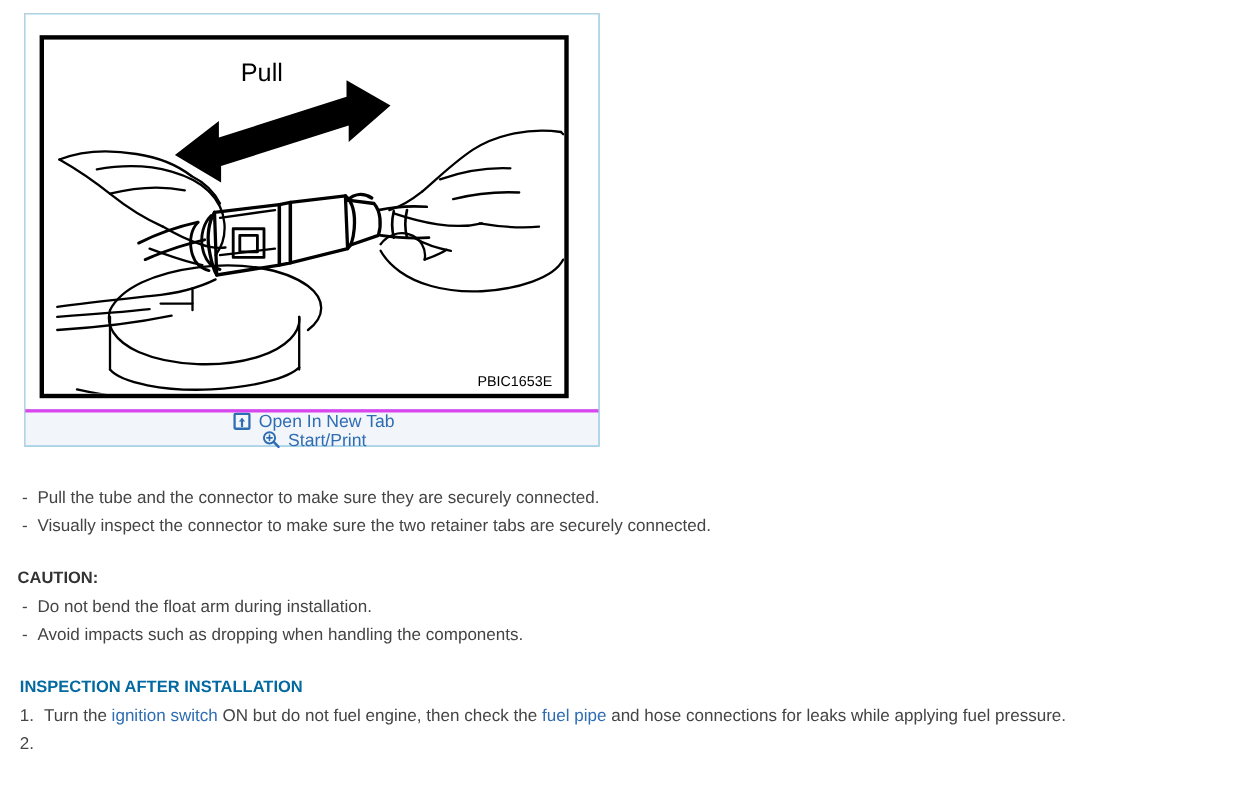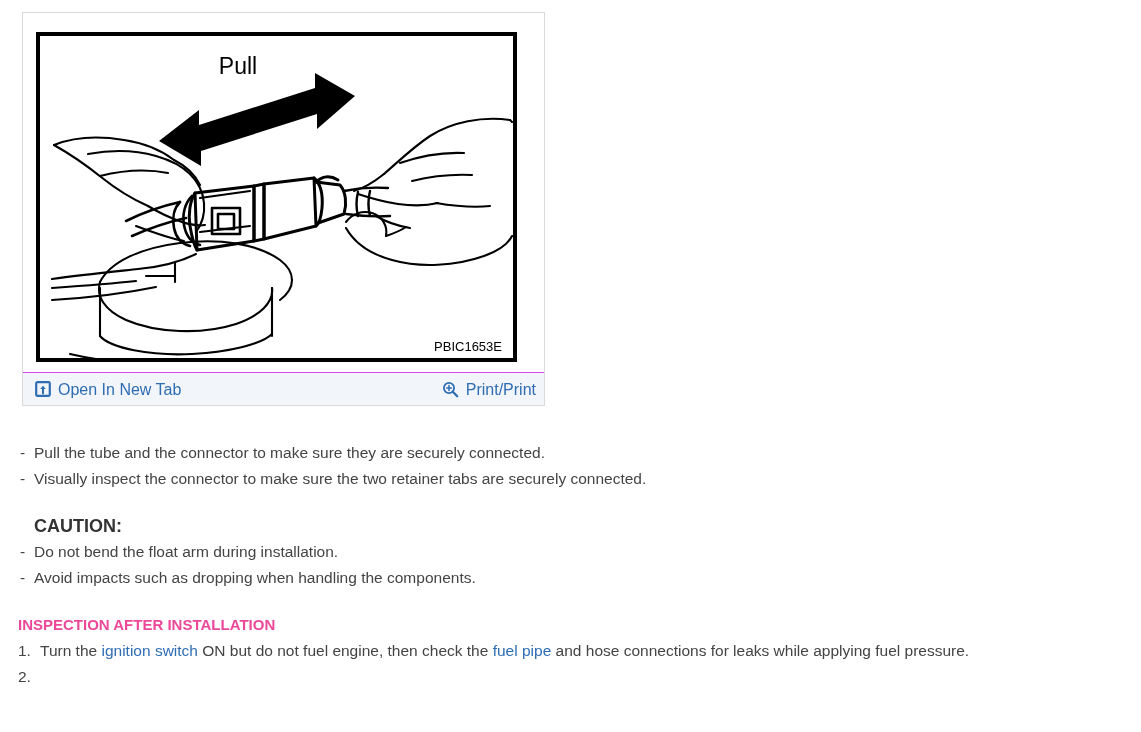--- a/index.html
+++ b/index.html
@@ -36,28 +36,29 @@
     position: relative;
     width: 481px;
     height: 330px;
     box-sizing: border-box;
     overflow: hidden;
   }
   #figure-svg { display: block; width: 100%; height: 100%; }
 
   
   #figure-toolbar {
-    border-top: 1px solid #d946ef;
+    border-top: 3px solid #d946ef;
     background: #f2f5f9;
     height: 33px;
     display: flex;
     align-items: center;
     justify-content: space-between;
     padding: 0 8px 0 12px;
     box-sizing: border-box;
+    flex-direction: column;
   }
   .tool-link {
     display: flex;
     align-items: center;
     gap: 7px;
     color: #2f6db3;
     font-size: 16px;
     line-height: 1;
     cursor: pointer;
     white-space: nowrap;
@@ -82,30 +83,30 @@
     white-space: nowrap;
   }
   .dash-item .bullet {
     position: absolute;
     left: 20px;
     top: 0;
     color: #444444;
   }
   .block-gap { height: 21px; }
   .caution-label {
-    font-size: 18px;
+    font-size: 15px;
     font-weight: bold;
     color: #333333;
-    padding-left: 34px;
+    padding-left: 16px;
     line-height: 26px;
   }
   .section-head {
     font-size: 15px;
     font-weight: bold;
-    color: #ec4899;
+    color: #0369a1;
     padding-left: 18px;
     line-height: 26px;
   }
   .num-list { margin: 0; padding: 0; list-style: none; }
   .num-item {
     font-size: 15.5px;
     color: #444444;
     line-height: 26px;
     padding-left: 40px;
     position: relative;
@@ -248,21 +249,21 @@
     </div>
 
     <div class="tool-link">
       <span class="tool-icon">
         <svg width="17" height="17" viewBox="0 0 17 17" aria-hidden="true">
           <circle cx="7" cy="7" r="5.1" fill="none" stroke="#2f6db3" stroke-width="1.8"></circle>
           <path d="M7 4.6 L7 9.4 M4.6 7 L9.4 7" stroke="#2f6db3" stroke-width="1.5" stroke-linecap="round"></path>
           <path d="M10.8 10.8 L15.2 15.2" stroke="#2f6db3" stroke-width="2.3" stroke-linecap="round"></path>
         </svg>
       </span>
-      <span class="tl-label">Print/Print</span>
+      <span class="tl-label">Start/Print</span>
     </div>
 
   </div>
 </div>
 
 <div id="content">
 
   <ul class="dash-list">
     <li class="dash-item">
       <span class="bullet">-</span>

